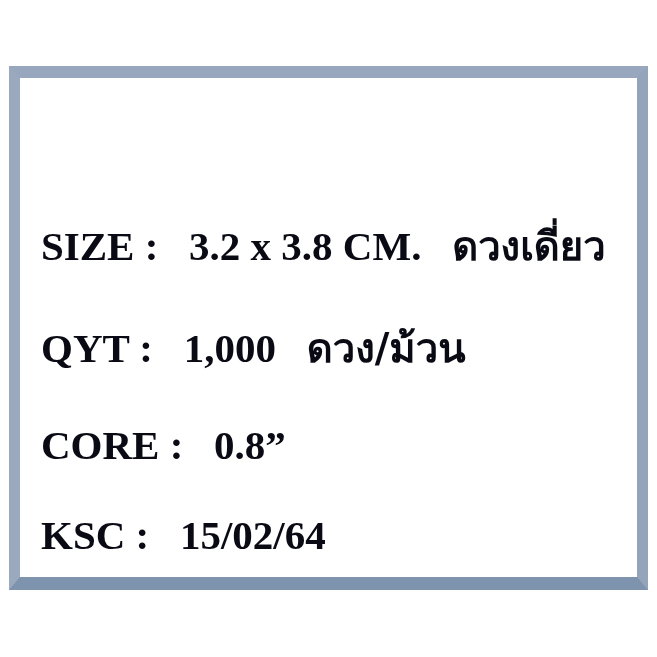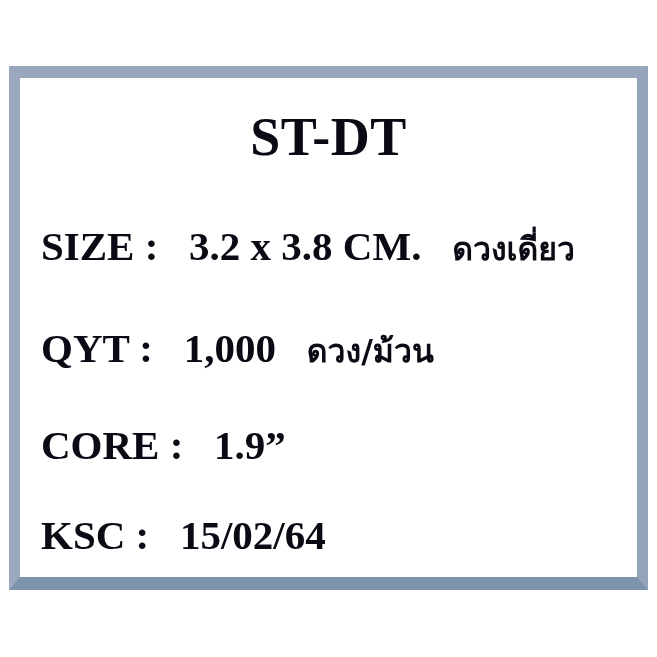--- a/index.html
+++ b/index.html
@@ -71,60 +71,59 @@
     font-weight: bold;
     color: #0a0a14;
     line-height: 1;
     white-space: nowrap;
   }
   .spec-line .label-text { }
   .spec-line .value-text { }
   .thai {
     font-family: "DejaVu Sans", "Liberation Sans", sans-serif;
     font-weight: bold;
-    font-size: 32px;
+    font-size: 40px;
   }
 
   #spec-size { top: 148px; }
   #spec-qyt  { top: 250px; text-align: center; }
   #spec-core { top: 347px; }
   #spec-ksc  { top: 437px; font-family: Liberation Serif, serif; }
 </style>
 </head>
 <body>
 
 <div id="canvas">
 
   <div id="label-card">
     <div id="bevel-highlight"></div>
 
     <div id="label-inner">
 
-      <div id="product-title">ST-DT</div>
 
       <div class="spec-line" id="spec-size">
         <span class="label-text">SIZE :</span>
         <span>&nbsp;</span>
         <span class="value-text">3.2 x 3.8 CM.</span>
         <span>&nbsp;</span>
         <span class="thai">ดวงเดี่ยว</span>
       </div>
 
       <div class="spec-line" id="spec-qyt">
         <span class="label-text">QYT :</span>
         <span>&nbsp;</span>
         <span class="value-text">1,000</span>
         <span>&nbsp;</span>
         <span class="thai">ดวง/ม้วน</span>
       </div>
 
       <div class="spec-line" id="spec-core">
         <span class="label-text">CORE :</span>
         <span>&nbsp;</span>
-        <span class="value-text">1.9”</span>
+        <span class="value-text">0.8”</span>
       </div>
 
       <div class="spec-line" id="spec-ksc">
         <span class="label-text">KSC :</span>
         <span>&nbsp;</span>
         <span class="value-text">15/02/64</span>
       </div>
 
     </div>
   </div>

